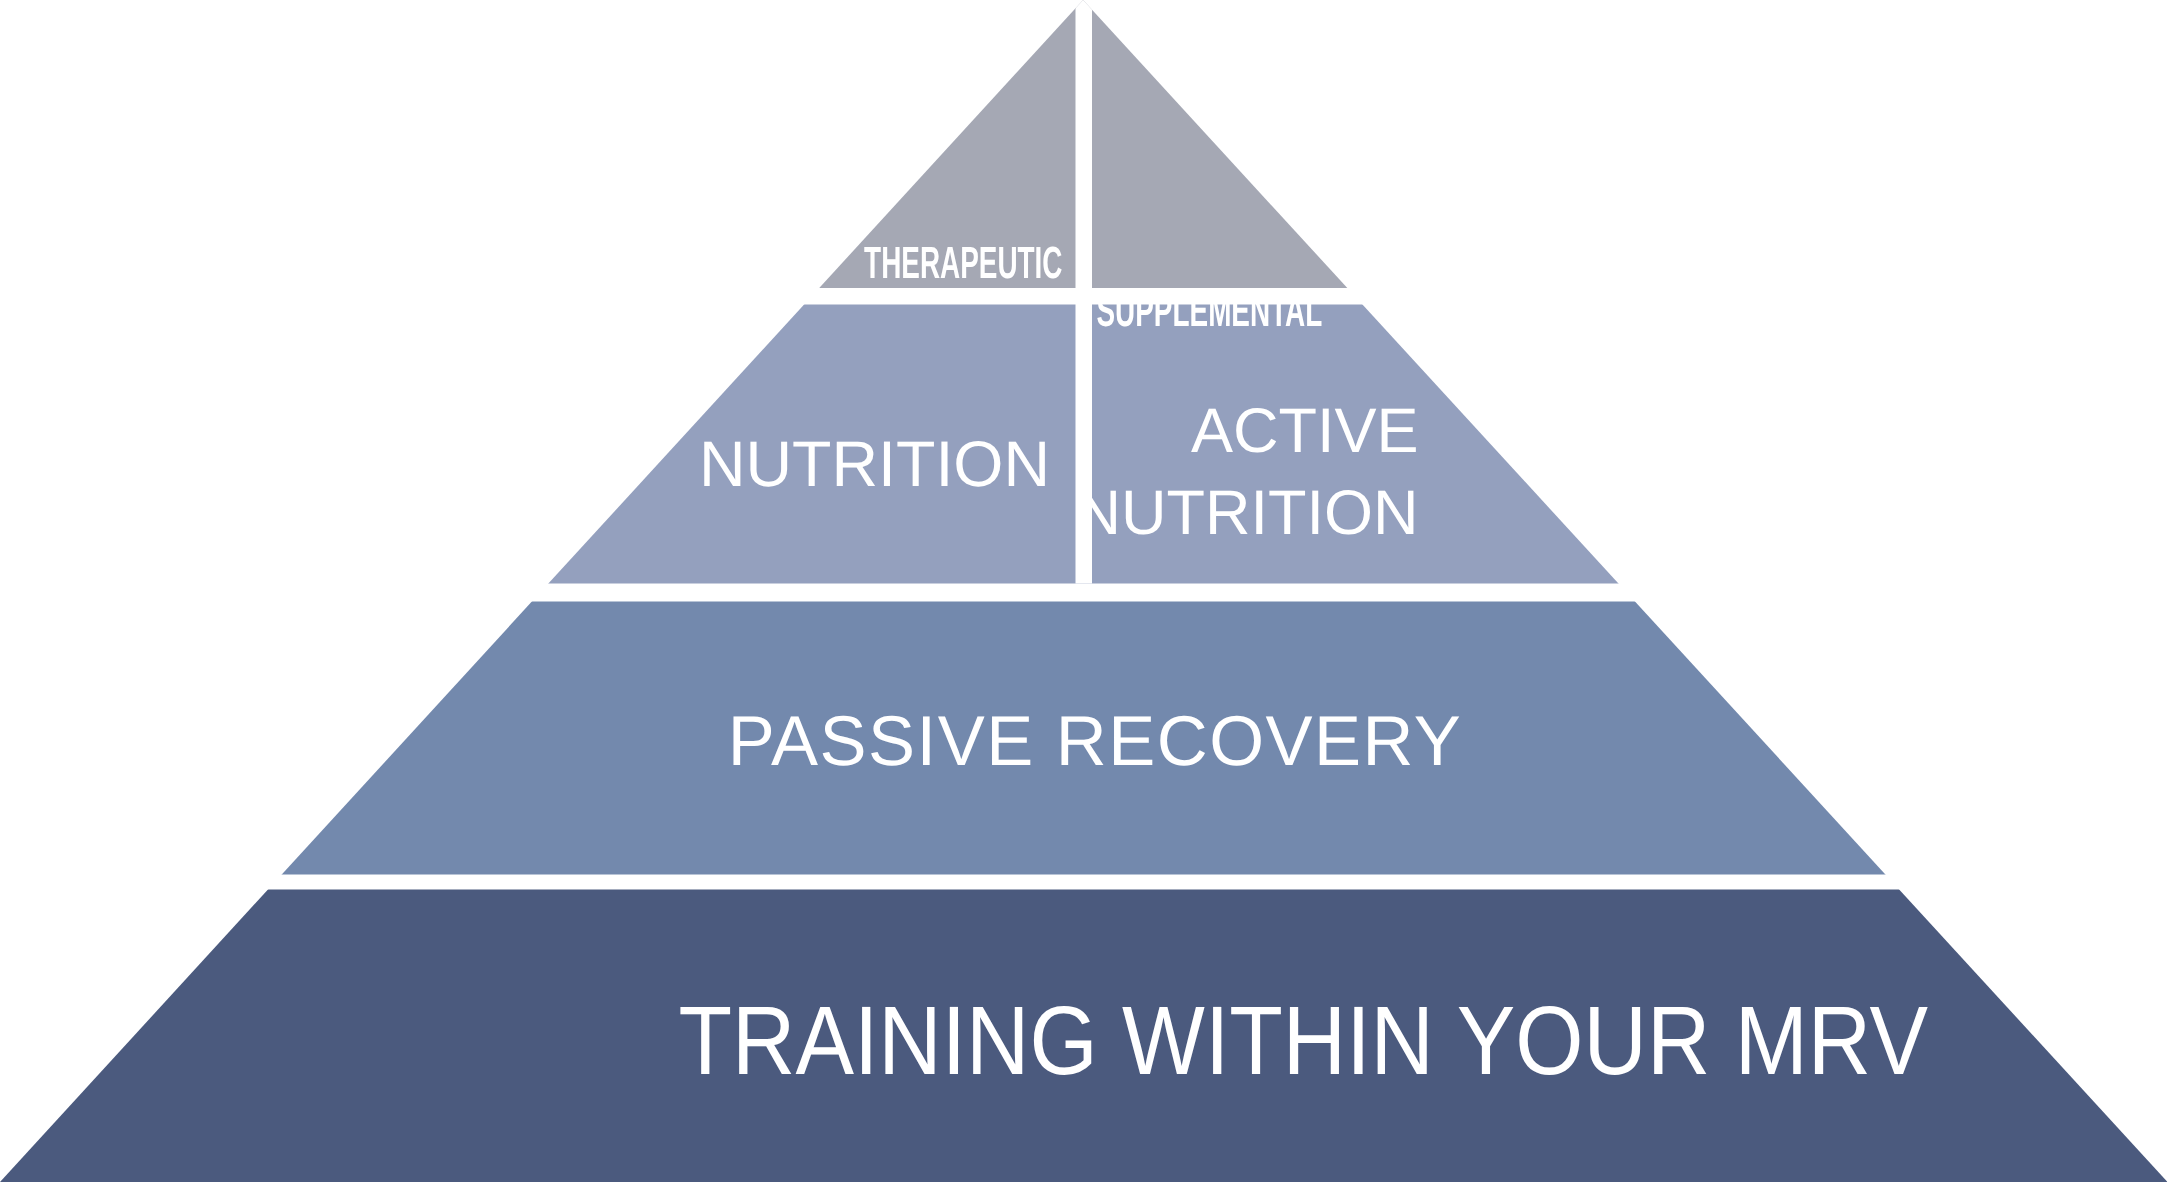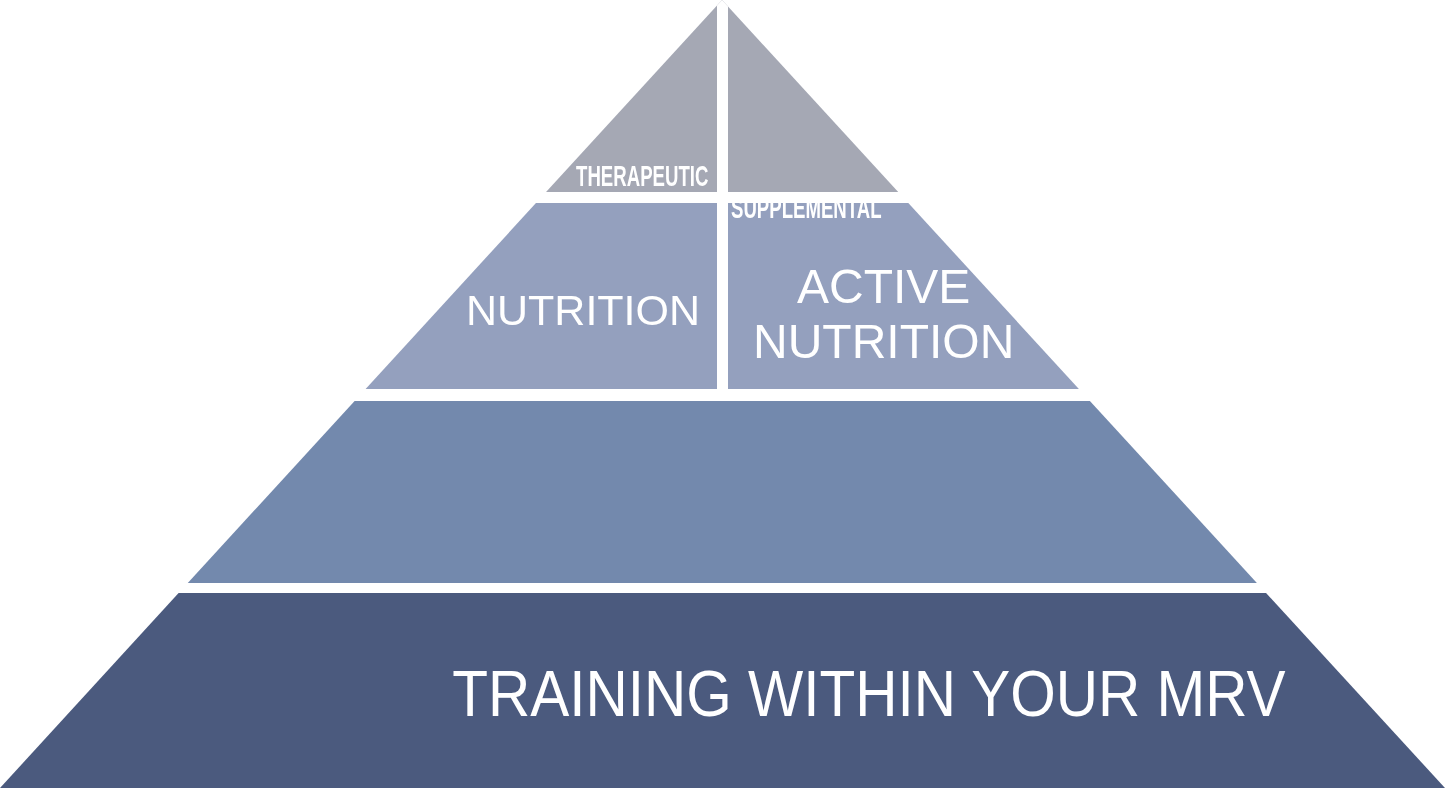--- a/index.html
+++ b/index.html
@@ -75,25 +75,25 @@
   }
   .lbl-nutrition {
     left: 433px;
     width: 300px;
     top: 289px;
     font-size: 43px;
     line-height: 43px;
     text-align: center;
   }
   .lbl-active-recovery {
-    left: 753px;
+    left: 717px;
     top: 259px;
-    font-size: 48px;
+    font-size: 42px;
     line-height: 55px;
-    text-align: center;
+    text-align: right;
   }
   .lbl-passive-recovery {
     left: 330px;
     width: 800px;
     top: 470px;
     font-size: 47px;
     line-height: 47px;
     letter-spacing: 1px;
     text-align: center;
   }
@@ -135,19 +135,20 @@
       <span class="squeeze">SUPPLEMENTAL</span>
     </div>
 
     <div class="label lbl-nutrition">NUTRITION</div>
 
     <div class="label lbl-active-recovery">
       <div>ACTIVE</div>
       <div>NUTRITION</div>
     </div>
 
+    <div class="label lbl-passive-recovery">PASSIVE RECOVERY</div>
 
     <div class="label lbl-training">
       <span class="squeeze">TRAINING WITHIN YOUR MRV</span>
     </div>
 
   </div>
 </div>
 
 </body></html>

